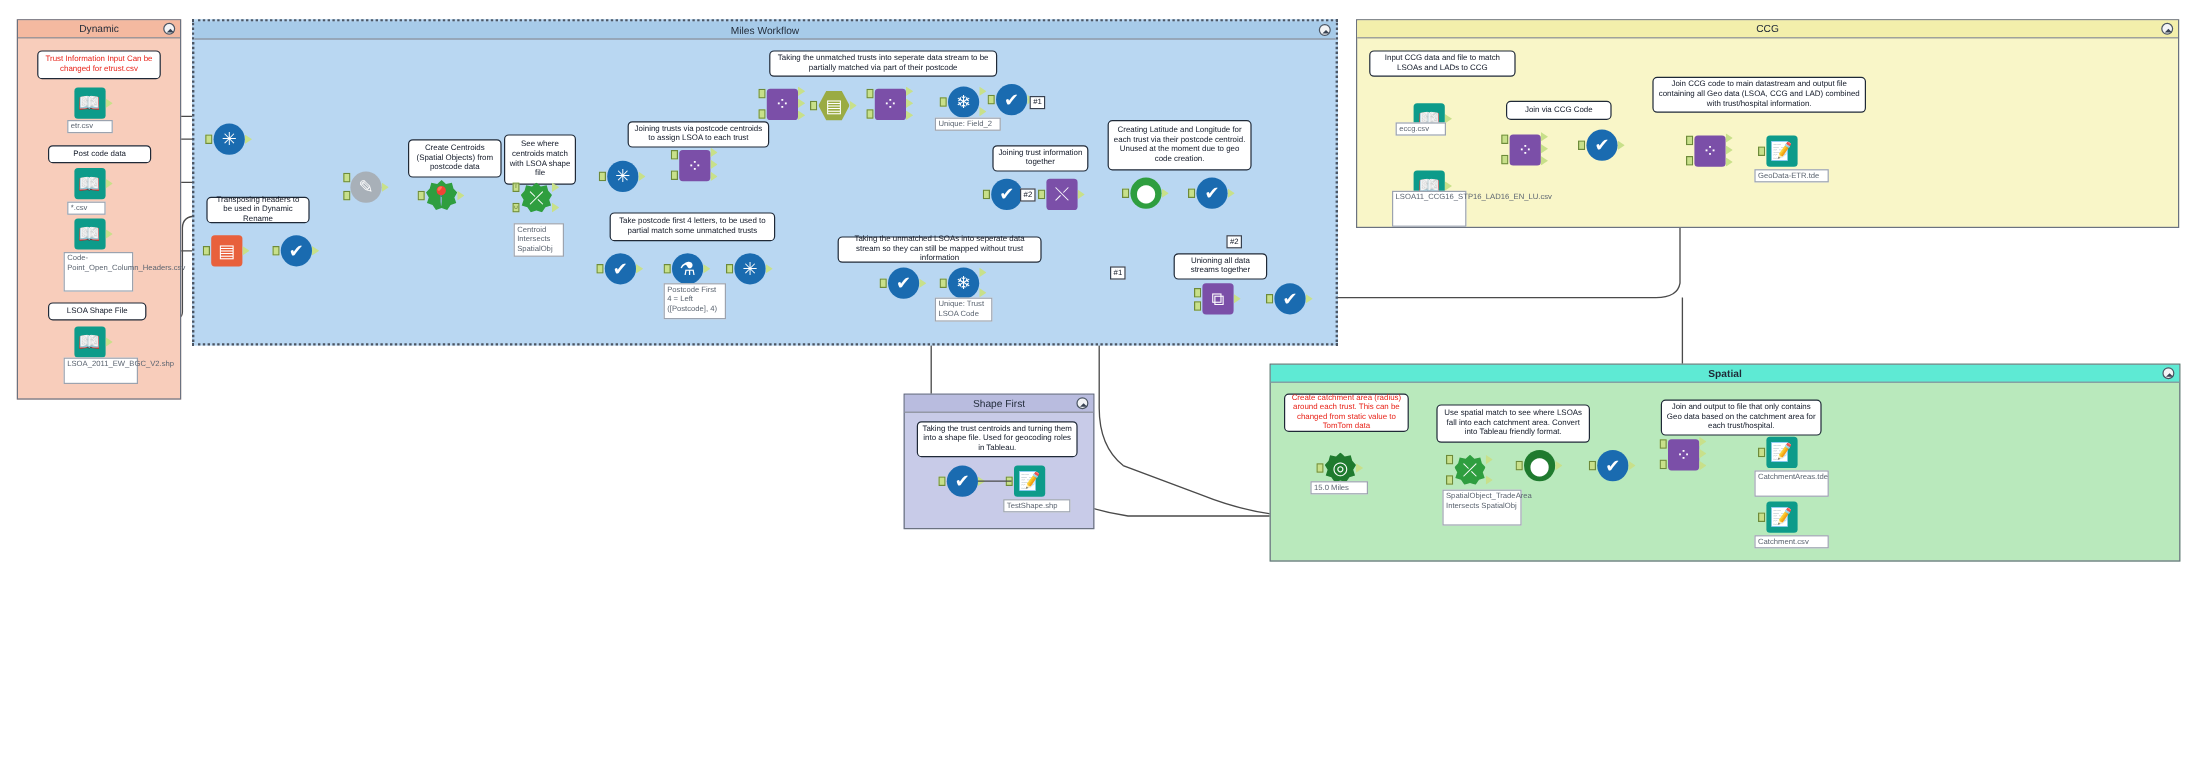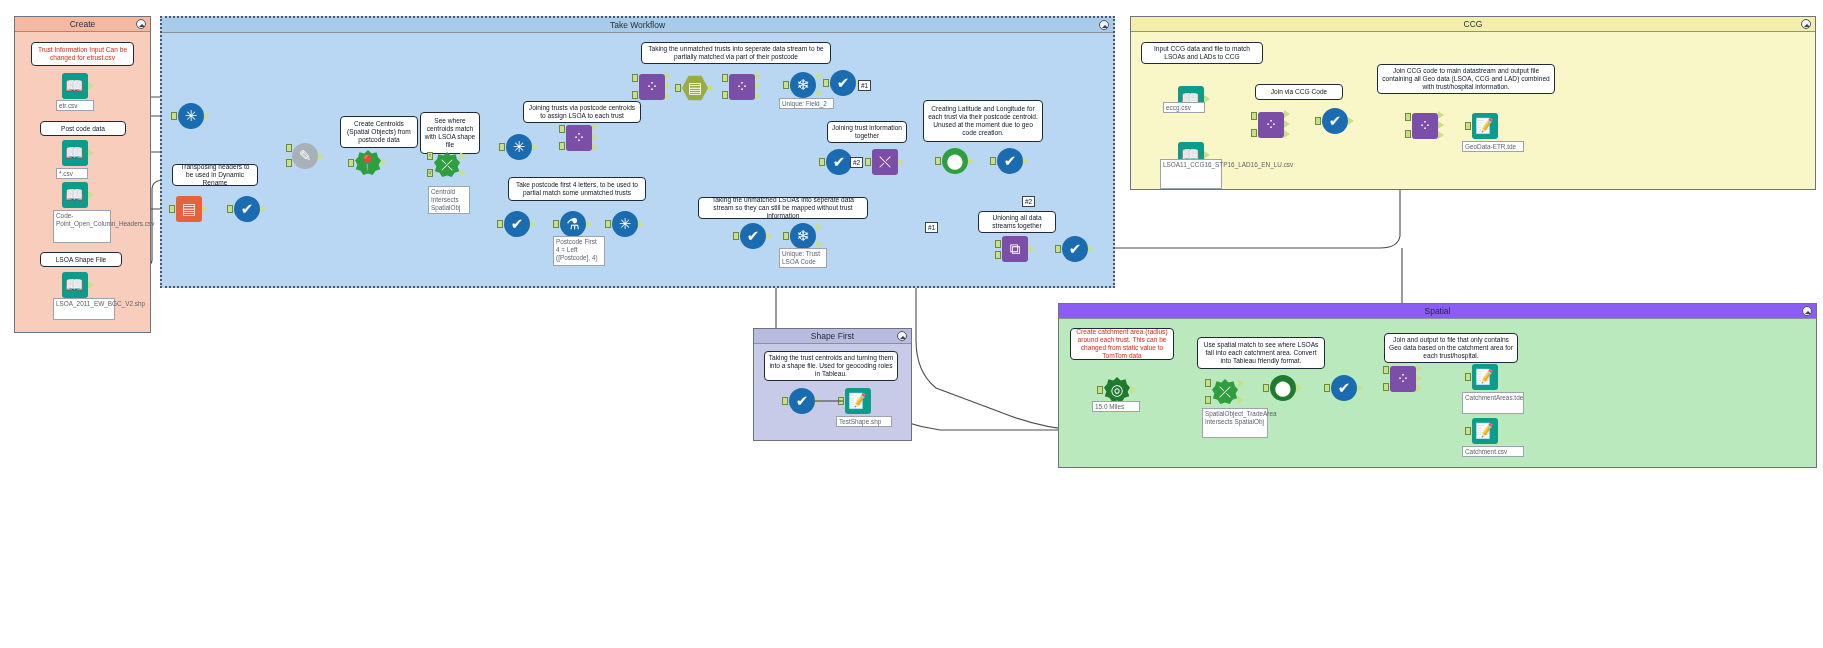--- a/index.html
+++ b/index.html
@@ -22,21 +22,21 @@
   #c-inputs{left:14px;top:16px;width:137px;height:317px;background:#f8cdbb;}
   #c-inputs .chead{background:#f4b9a0;}
   #c-main{left:160px;top:16px;width:955px;height:272px;background:#b9d7f2;
           border:2px dotted #4b5563;}
   #c-main .chead{background:#a7cbe9;}
   #c-ccg{left:1130px;top:16px;width:686px;height:174px;background:#f9f6c8;}
   #c-ccg .chead{background:#f3efab;}
   #c-shape{left:753px;top:328px;width:159px;height:113px;background:#c8cbe8;}
   #c-shape .chead{background:#b9bcdf;}
   #c-spatial{left:1058px;top:303px;width:759px;height:165px;background:#b9e9bc;}
-  #c-spatial .chead{background:#8b5cf6;}
+  #c-spatial .chead{background:#5eead4;font-weight:bold;}
 
   
   .cmt{position:absolute;box-sizing:border-box;background:#fff;
        border:1px solid #1f2937;border-radius:4px;
        font-size:6.6px;line-height:7.8px;text-align:center;color:#111827;
        padding:2px 3px;display:flex;align-items:center;justify-content:center;}
   .cmt.red{color:#e8241a;}
   .cmt.thick{border-width:1.3px;}
 
   
@@ -165,21 +165,21 @@
       <path d="M1360,388 L1388,382"></path>
       <path d="M1388,394 Q1396,394 1398,392"></path>
       <path d="M1418,376 L1468,376"></path>
       <path d="M1418,384 Q1440,384 1448,396 L1450,420 Q1452,430 1462,430 L1470,430"></path>
 
       <path d="M1402,248 L1402,360 Q1402,370 1394,372 L1390,374"></path>
     </g>
   </svg>
 
   <div class="container" id="c-inputs">
-    <div class="chead">Create</div>
+    <div class="chead">Dynamic</div>
     <div class="collapse"></div>
   </div>
 
   <div class="cmt red thick" style="left:31px;top:42px;width:103px;height:24px;">Trust Information Input Can be changed for etrust.csv</div>
 
   <div class="tool" style="left:62px;top:73px;">
     <div class="gl" style="background:#0d9b8a;border-radius:3px;">📖</div>
     <div class="anch out" style="left:26px;top:9px;"></div>
   </div>
   <div class="tlabel" style="left:56px;top:100px;width:38px;height:11px;">etr.csv</div>
@@ -200,21 +200,21 @@
 
   <div class="cmt thick" style="left:40px;top:252px;width:82px;height:15px;">LSOA Shape File</div>
 
   <div class="tool" style="left:62px;top:272px;">
     <div class="gl" style="background:#0d9b8a;border-radius:3px;">📖</div>
     <div class="anch out" style="left:26px;top:9px;"></div>
   </div>
   <div class="tlabel" style="left:53px;top:298px;width:62px;height:22px;">LSOA_2011_EW_BGC_V2.shp</div>
 
   <div class="container" id="c-main">
-    <div class="chead">Take Workflow</div>
+    <div class="chead">Miles Workflow</div>
     <div class="collapse"></div>
   </div>
 
   <div class="tool" style="left:178px;top:103px;">
     <div class="gl circ" style="background:#1a6bb0;">✳</div>
     <div class="anch in" style="left:-7px;top:9px;"></div>
     <div class="anch out" style="left:26px;top:9px;"></div>
   </div>
 
   <div class="cmt thick" style="left:172px;top:164px;width:86px;height:22px;">Transposing headers to be used in Dynamic Rename</div>

